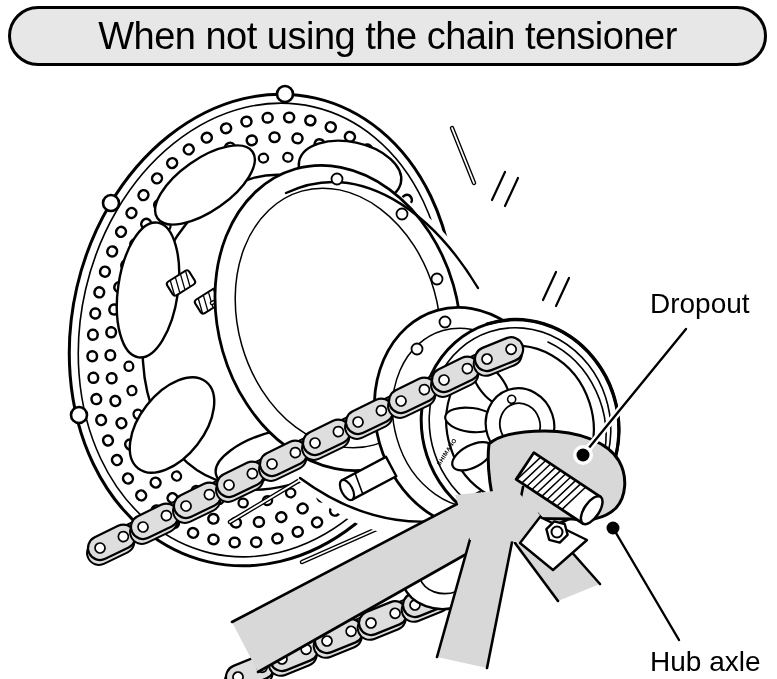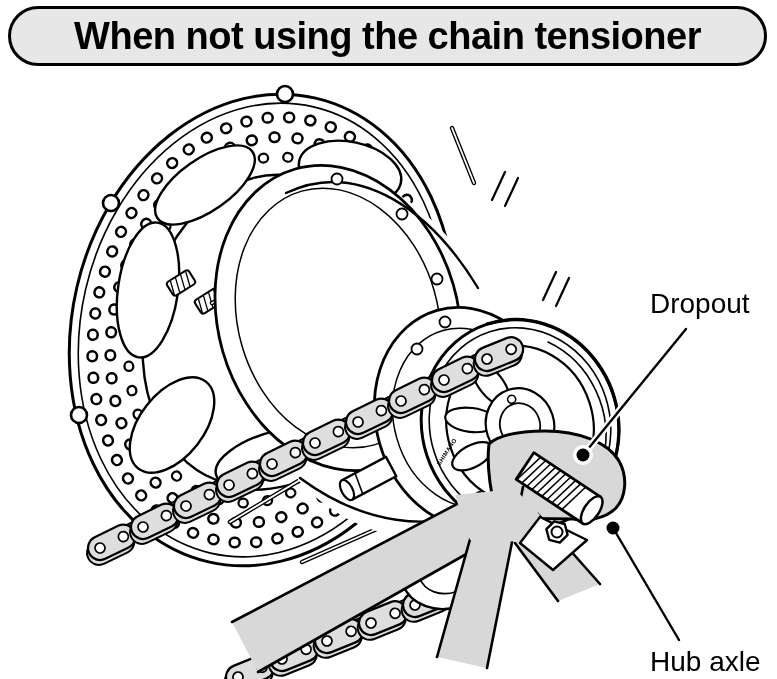--- a/index.html
+++ b/index.html
@@ -1,21 +1,21 @@
 <!DOCTYPE html>
 <html><head>
 <meta charset="utf-8">
 <style>
   html,body{margin:0;padding:0;background:#ffffff;}
   #stage{position:relative;width:777px;height:679px;background:#fff;overflow:hidden;
          font-family:"Liberation Sans","DejaVu Sans",sans-serif;}
   #title-pill{position:absolute;left:8px;top:6px;width:753px;height:54px;
       background:#e7e7e7;border:3px solid #000;border-radius:32px;
       display:flex;align-items:center;justify-content:center;
-      font-size:38px;font-weight:bold;color:#000;letter-spacing:-.5px;white-space:nowrap;}
+      font-size:38px;font-weight:normal;color:#000;letter-spacing:-.5px;white-space:nowrap;}
   svg text.callout{font-family:"Liberation Sans","DejaVu Sans",sans-serif;font-size:28px;fill:#000;}
   svg text.marking{font-family:"Liberation Sans","DejaVu Sans",sans-serif;font-size:6px;font-weight:bold;fill:#000;letter-spacing:.4px;}
 </style>
 </head>
 <body>
 
 <div id="stage">
 
   <div id="title-pill">
     <span>When not using the chain tensioner</span>

